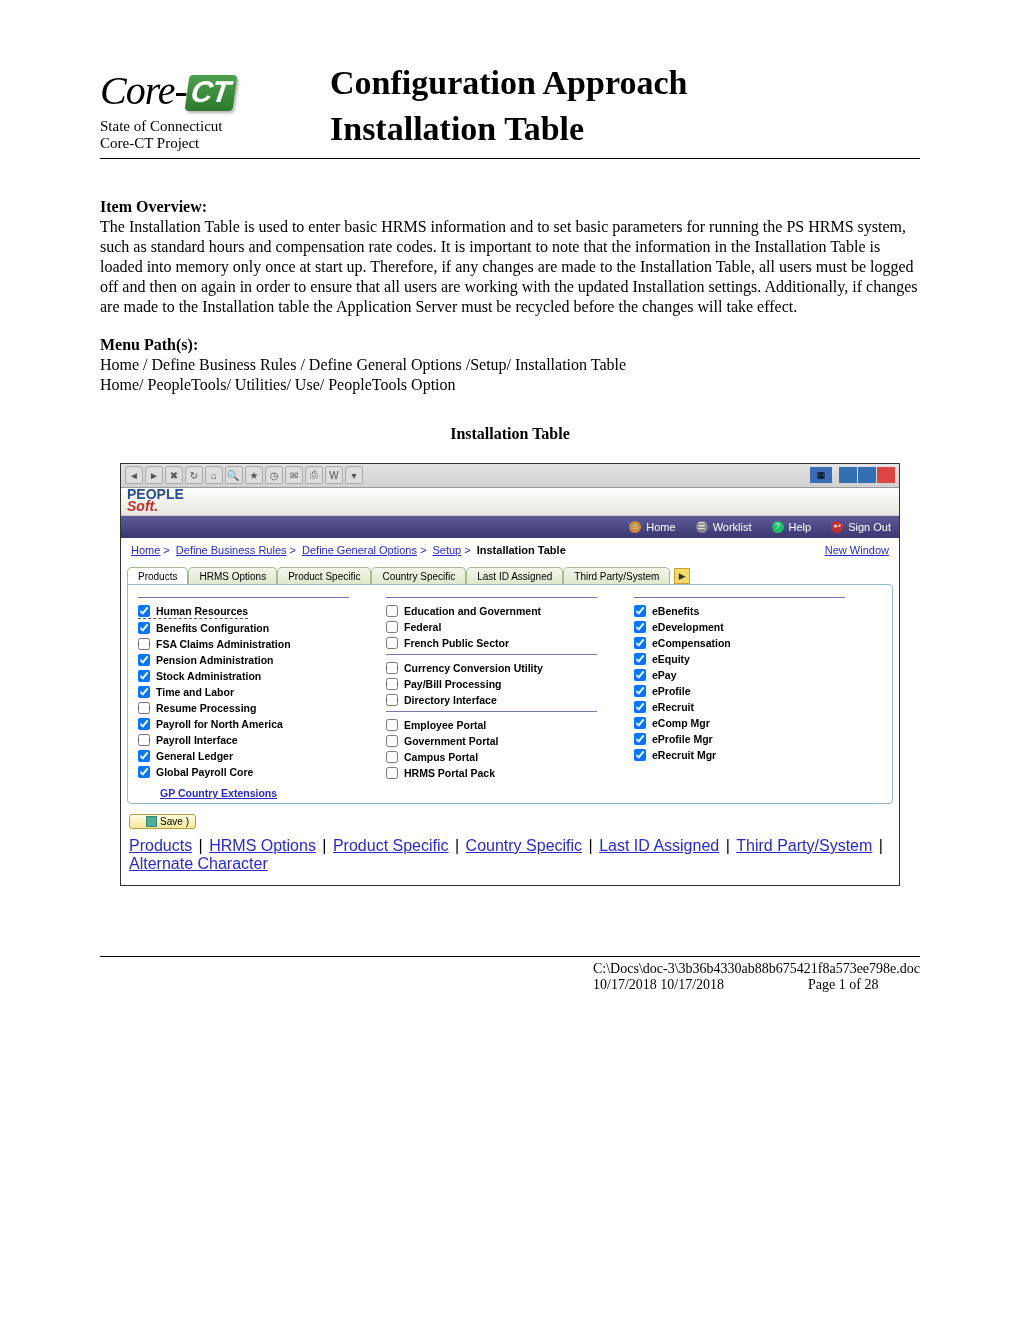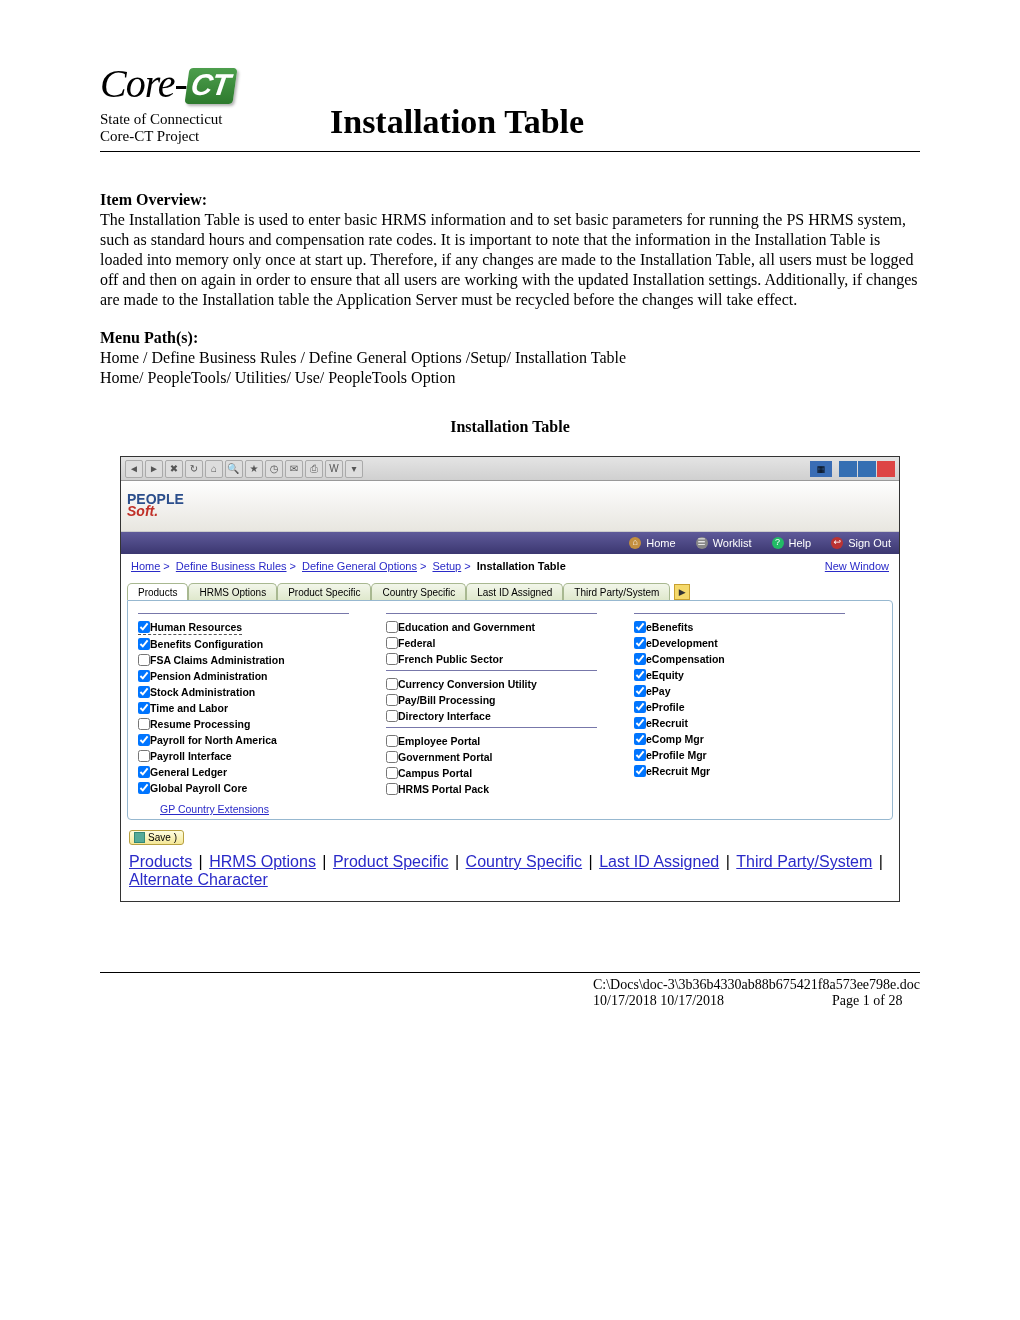--- a/index.html
+++ b/index.html
@@ -19,21 +19,21 @@
 
   
   .shot { border: 1px solid #333; width: 780px; margin: 0 auto 40px; font-family: Tahoma, Arial, sans-serif; font-size: 11px; background: #fff; }
   .ie-toolbar { background: linear-gradient(#e4e4e4,#d0d0d0); height: 24px; display: flex; align-items: center; padding: 0 4px; justify-content: space-between; border-bottom: 1px solid #999; }
   .ie-icons { display: flex; gap: 2px; }
   .ie-btn { width: 18px; height: 18px; background: #ddd; border: 1px solid #aaa; border-radius: 2px; display: flex; align-items: center; justify-content: center; font-size: 10px; color: #555; }
   .win-ctrl { display: flex; }
   .win-btn { width: 18px; height: 16px; background: #d44; margin-left: 1px; }
   .win-btn.min, .win-btn.max { background: #356fb3; }
   .win-btn.flag { background: #3a6db5; width: 22px; margin-right: 6px; display: flex; align-items: center; justify-content: center; font-size: 9px; }
-  .ps-header { height: 51px; background: linear-gradient(#fefefe,#e8e6e0); display: flex; align-items: center; padding-left: 6px; border-bottom: 1px solid #ccc; }
+  .ps-header { height: 28px; background: linear-gradient(#fefefe,#e8e6e0); display: flex; align-items: center; padding-left: 6px; border-bottom: 1px solid #ccc; }
   .ps-logo { font-family: "Arial Black", Arial; font-weight: 900; font-size: 14px; line-height: .85; }
   .ps-logo .pe { color: #2b4e8c; display: block; }
   .ps-logo .so { color: #c03028; display: block; font-style: italic; }
   .ps-navbar { background: linear-gradient(#5f5a9a,#3b3770); height: 22px; display: flex; align-items: center; justify-content: flex-end; color: #fff; font-size: 11px; padding-right: 8px; }
   .ps-navlink { margin-left: 20px; display: flex; align-items: center; gap: 5px; cursor: pointer; }
   .nav-ico { width: 12px; height: 12px; border-radius: 50%; background: #b33; display: inline-block; font-size: 9px; text-align: center; line-height: 11px; }
   .nav-ico.home { background: #c38f3f; }
   .nav-ico.work { background: #888; }
   .nav-ico.help { background: #2b6; }
 
@@ -45,28 +45,28 @@
 
   .tabs-row { display: flex; align-items: flex-end; padding: 0 6px; height: 22px; }
   .tab { font-size: 10px; padding: 3px 10px 2px; border: 1px solid #a8b890; border-bottom: none; border-radius: 5px 5px 0 0; background: linear-gradient(#f2f6ea,#dfe8cc); margin-right: 0; cursor: pointer; }
   .tab.active { background: #fff; font-weight: normal; }
   .tab-arrow { width: 16px; height: 16px; background: #f5d96b; border: 1px solid #c8a030; margin-left: 4px; display: flex; align-items: center; justify-content: center; font-size: 9px; color: #333; cursor: pointer; }
 
   .panel { border: 1px solid #97b8d0; border-radius: 0 4px 4px 4px; margin: 0 6px 6px 6px; }
   .panel-head { background: #5a88b8; color: #fff; font-size: 10px; font-weight: bold; padding: 2px 6px; }
   .panel-body { display: flex; padding: 8px 10px 4px; }
   .col { flex: 1; }
-  .fg { margin-bottom: 2px; font-size: 10.5px; font-weight: bold; display: flex; align-items: center; padding: 1px 0; }
+  .fg { margin-bottom: 2px; font-size: 10.5px; font-weight: bold; display: flex; align-items: center; gap: 6px; padding: 1px 0; }
   .fg input[type=checkbox] { width: 12px; height: 12px; cursor: pointer; }
   .fg.dashed { border-bottom: 1px dashed #555; display: inline-flex; }
   .col .divider { border-top: 1px solid #77a; margin: 4px 0 6px 0; width: 85%; }
-  .gp-link { color: #2a2ac8; text-decoration: underline; font-size: 10.5px; font-weight: normal; margin-left: 22px; cursor: pointer; display: inline-block; margin-top: 6px; }
+  .gp-link { color: #2a2ac8; text-decoration: underline; font-size: 10.5px; font-weight: bold; margin-left: 22px; cursor: pointer; display: inline-block; margin-top: 6px; }
 
   .save-row { padding: 4px 8px; }
-  .save-btn { background: linear-gradient(#fefde0,#f5e898); border: 1px solid #b8a040; border-radius: 3px; font-size: 10px; padding: 1px 6px 1px 4px; cursor: pointer; display: inline-flex; align-items: center; gap: 3px; }
+  .save-btn { background: linear-gradient(#fefde0,#f5e898); border: 1px solid #b8a040; border-radius: 3px; font-size: 10px; padding: 1px 6px 1px 16px; cursor: pointer; display: inline-flex; align-items: center; gap: 3px; }
   .save-ico { width: 11px; height: 11px; background: #5a9; border: 1px solid #387; display: inline-block; }
   .bottom-links { padding: 4px 8px 12px; font-size: 16px; }
   .bottom-links a { color: #2a2ac8; text-decoration: underline; cursor: pointer; }
   .bottom-links span { margin: 0 2px; }
 
   .footer-rule { border-top: 1px solid #000; margin: 70px 0 4px 0; }
   .footer { font-size: 14px; display: flex; justify-content: flex-end; }
   .footer-left {}
 </style>
 </head>
@@ -75,20 +75,21 @@
 <div class="page">
   <div class="header-row">
     <div class="logo-area">
       <div class="logo">
         <span>Core-</span><span class="logo-ct">CT</span>
       </div>
       <div class="state-line">State of Connecticut</div>
       <div class="project-line">Core-CT Project</div>
     </div>
     <div class="title-block">
+      <h1>Configuration Approach</h1>
       <h1>Installation Table</h1>
     </div>
   </div>
 
   <div class="body-text">
     <span class="section-head">Item Overview:</span><br>
     <span>The Installation Table is used to enter basic HRMS information and to set basic parameters for running the PS HRMS system, such as standard hours and compensation rate codes.  It is important to note that the information in the Installation Table is loaded into memory only once at start up.  Therefore, if any changes are made to the Installation Table, all users must be logged off and then on again in order to ensure that all users are working with the updated Installation settings. Additionally, if changes are made to the Installation table the Application Server must be recycled before the changes will take effect.</span>
   </div>
 
   <div class="body-text">
@@ -304,19 +305,19 @@
       </button>
     </div>
 
     <div class="bottom-links" id="bottomlinks"><a>Products</a><span> | </span><a>HRMS Options</a><span> | </span><a>Product Specific</a><span> | </span><a>Country Specific</a><span> | </span><a>Last ID Assigned</a><span> | </span><a>Third Party/System</a><span> | </span><a>Alternate Character</a></div>
   </div>
 
   <div class="footer-rule"></div>
   <div class="footer">
     <div class="footer-left">
       <div>C:\Docs\doc-3\3b36b4330ab88b675421f8a573ee798e.doc</div>
-      <div style="display:flex;gap:108px;">
+      <div style="display:flex;gap:84px;">
         <span>10/17/2018 10/17/2018</span>
         <span>Page 1 of 28</span>
       </div>
     </div>
   </div>
 </div>
 
 </body></html>

